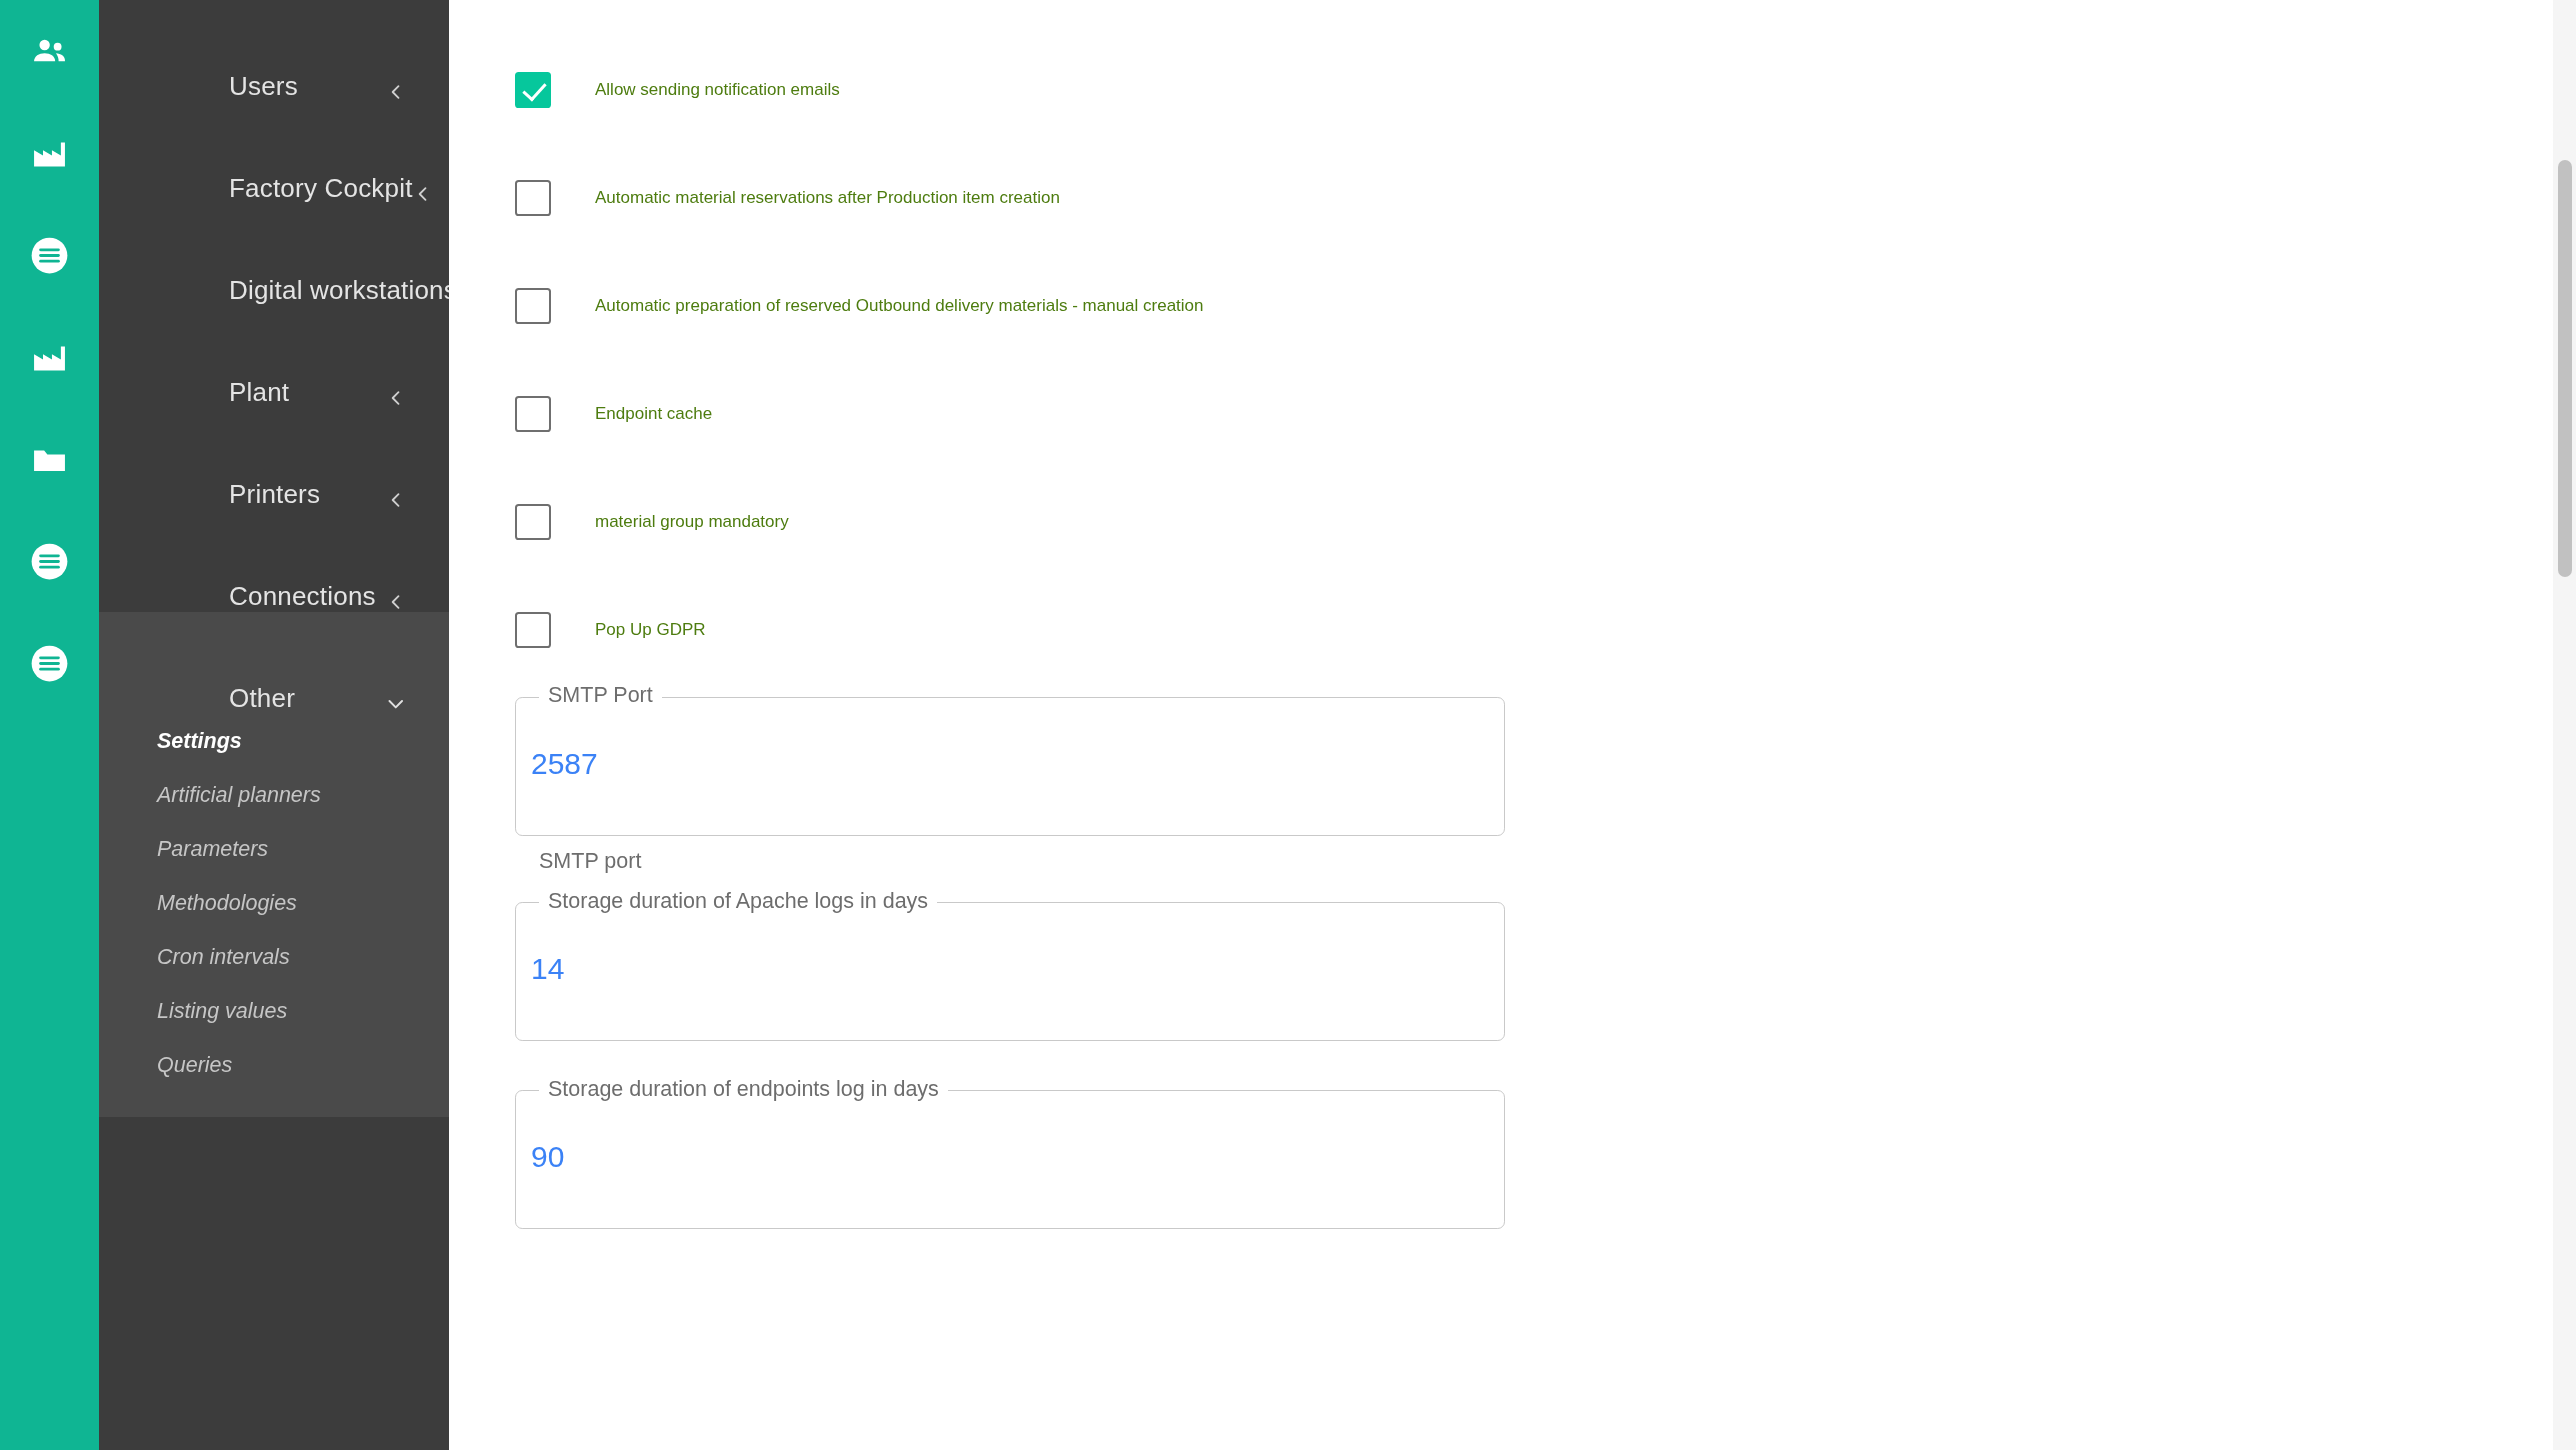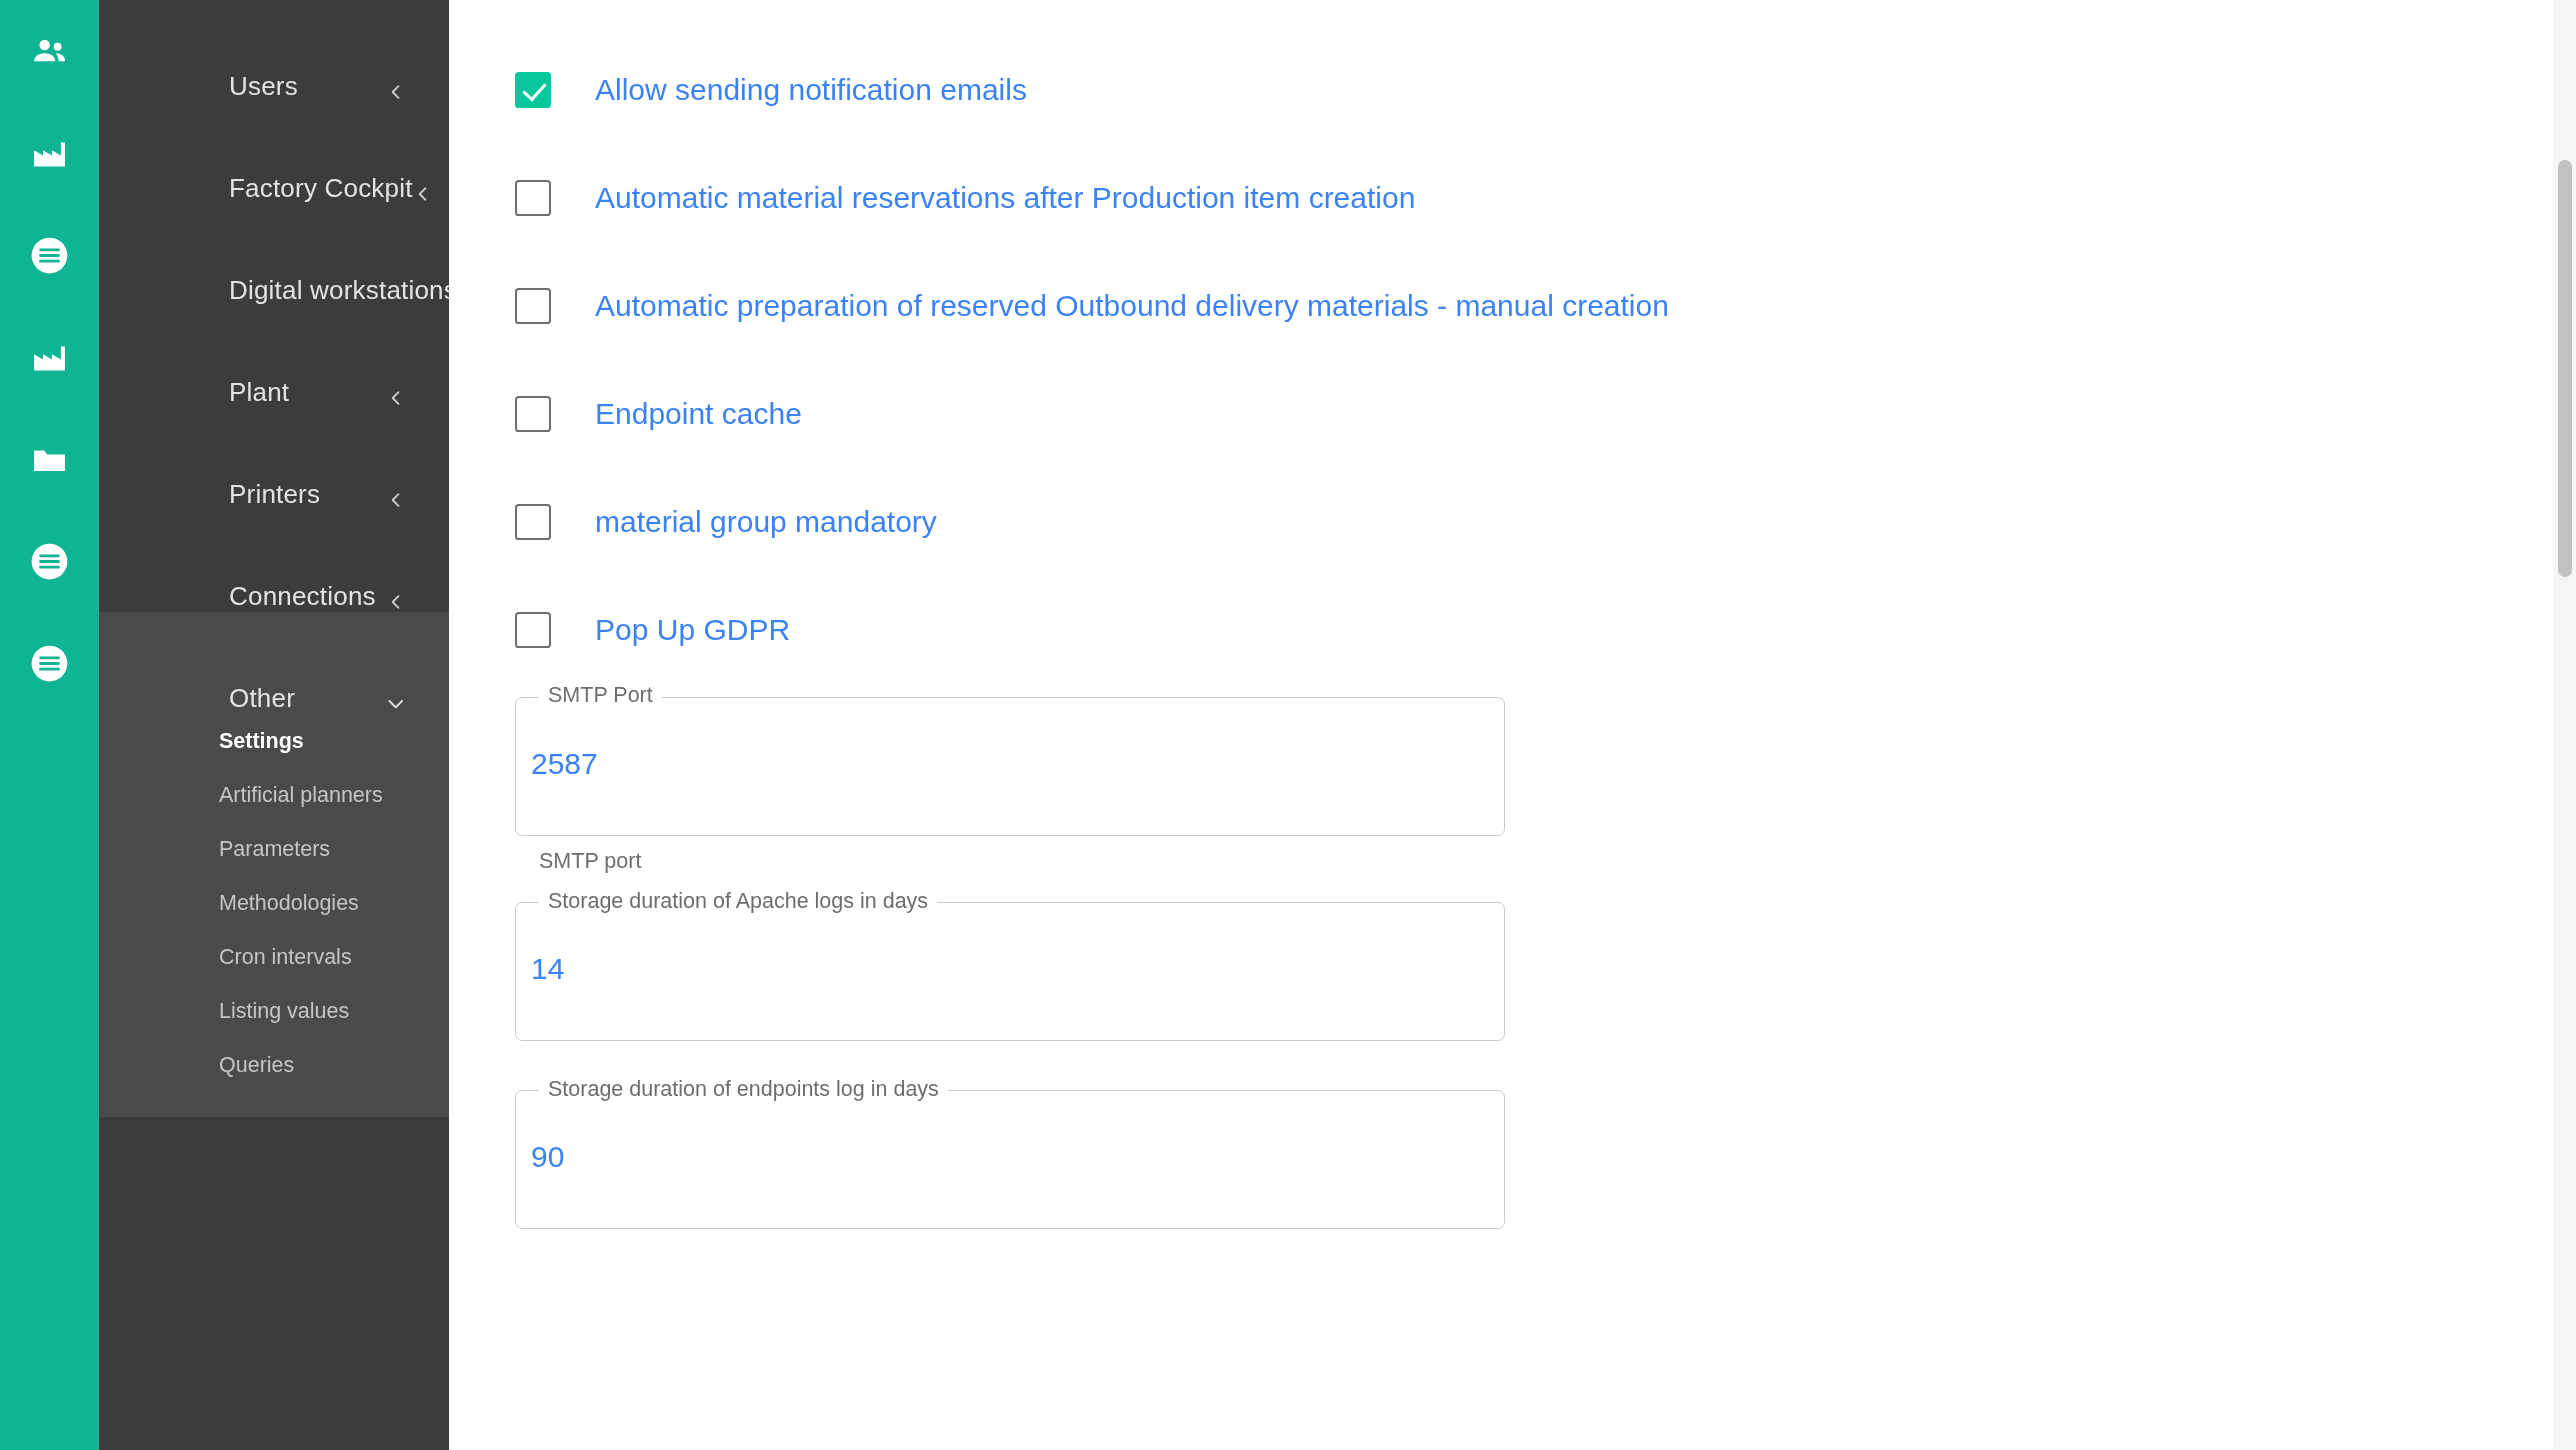--- a/index.html
+++ b/index.html
@@ -76,24 +76,25 @@
   }
   .chev svg { display:block; }
   .submenu {
     background: #4a4a4a;
     padding: 0 0 25px 0;
   }
   .submenu-item {
     height: 54px;
     display: flex;
     align-items: center;
-    padding-left: 120px;
+    padding-left: 58px;
     font-size: 21.5px;
     color: #c6c6c6;
     white-space: nowrap;
+    font-style: italic;
   }
   .submenu-item.selected {
     color: #ffffff;
     font-weight: bold;
   }
   .sidebar-filler { flex: 1 1 auto; background: #3c3c3c; }
 
   
   .main {
     flex: 1 1 auto;
@@ -130,22 +131,22 @@
     position: absolute;
     left: 10.8px;
     top: 3.6px;
     width: 10px;
     height: 19px;
     border: solid #ffffff;
     border-width: 0 3.6px 3.6px 0;
     transform: rotate(42deg);
   }
   .check-label {
-    font-size: 30px;
-    color: #3b82f6;
+    font-size: 17px;
+    color: #4d7c0f;
     white-space: nowrap;
   }
 
   
   .field {
     position: relative;
     width: 990px;
     height: 139px;
     margin-top: 12.5px;
     margin-bottom: 0;

